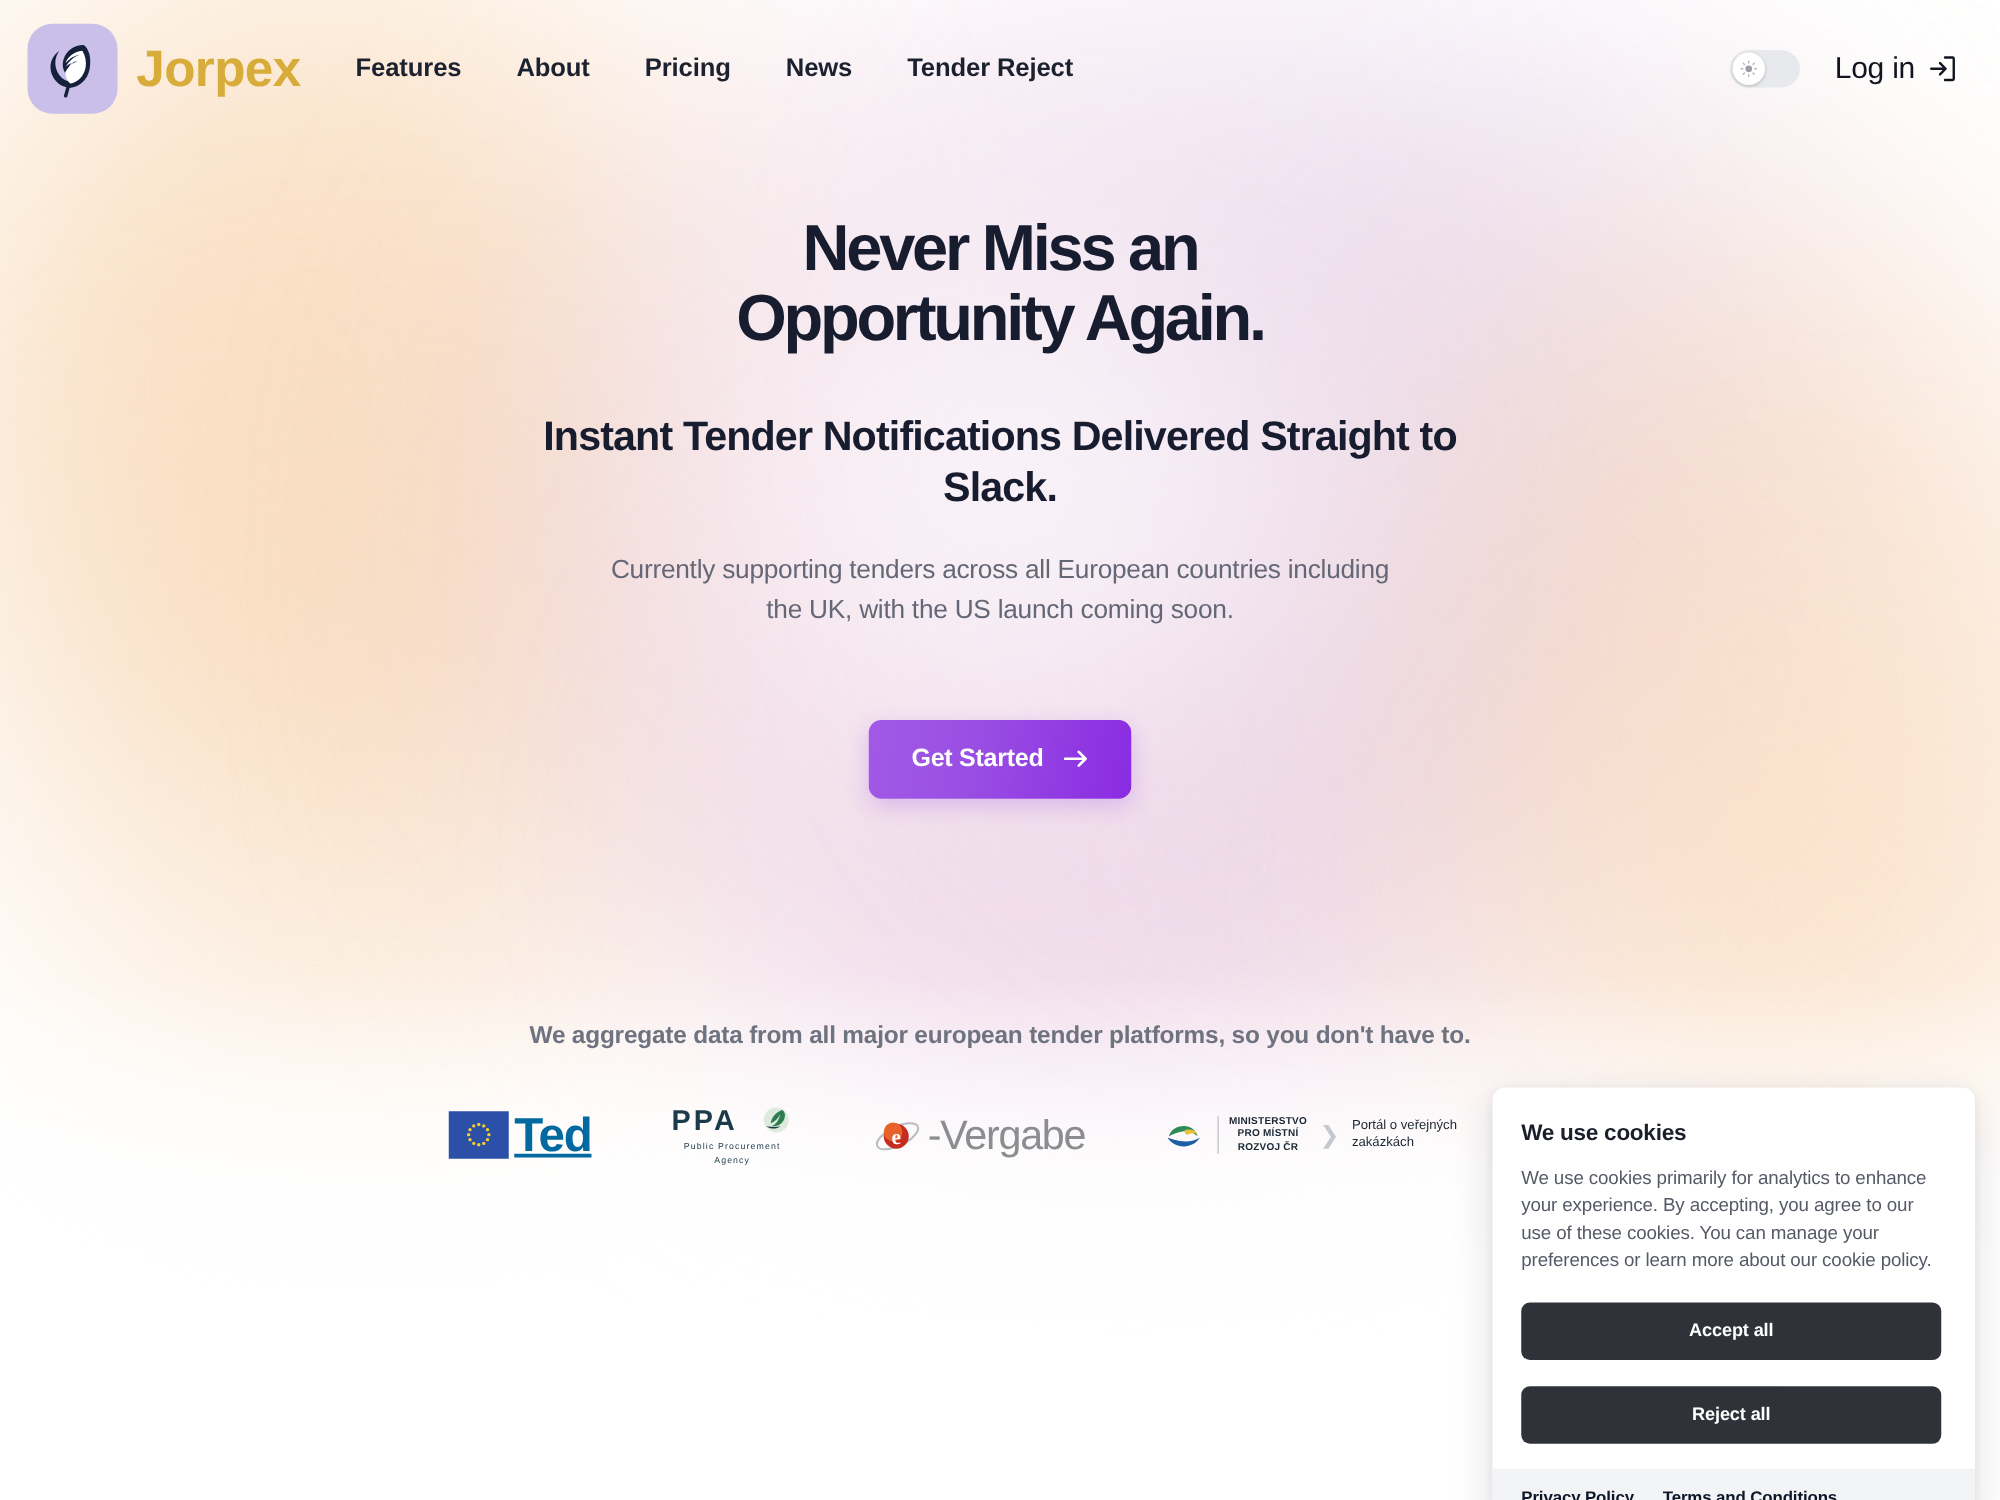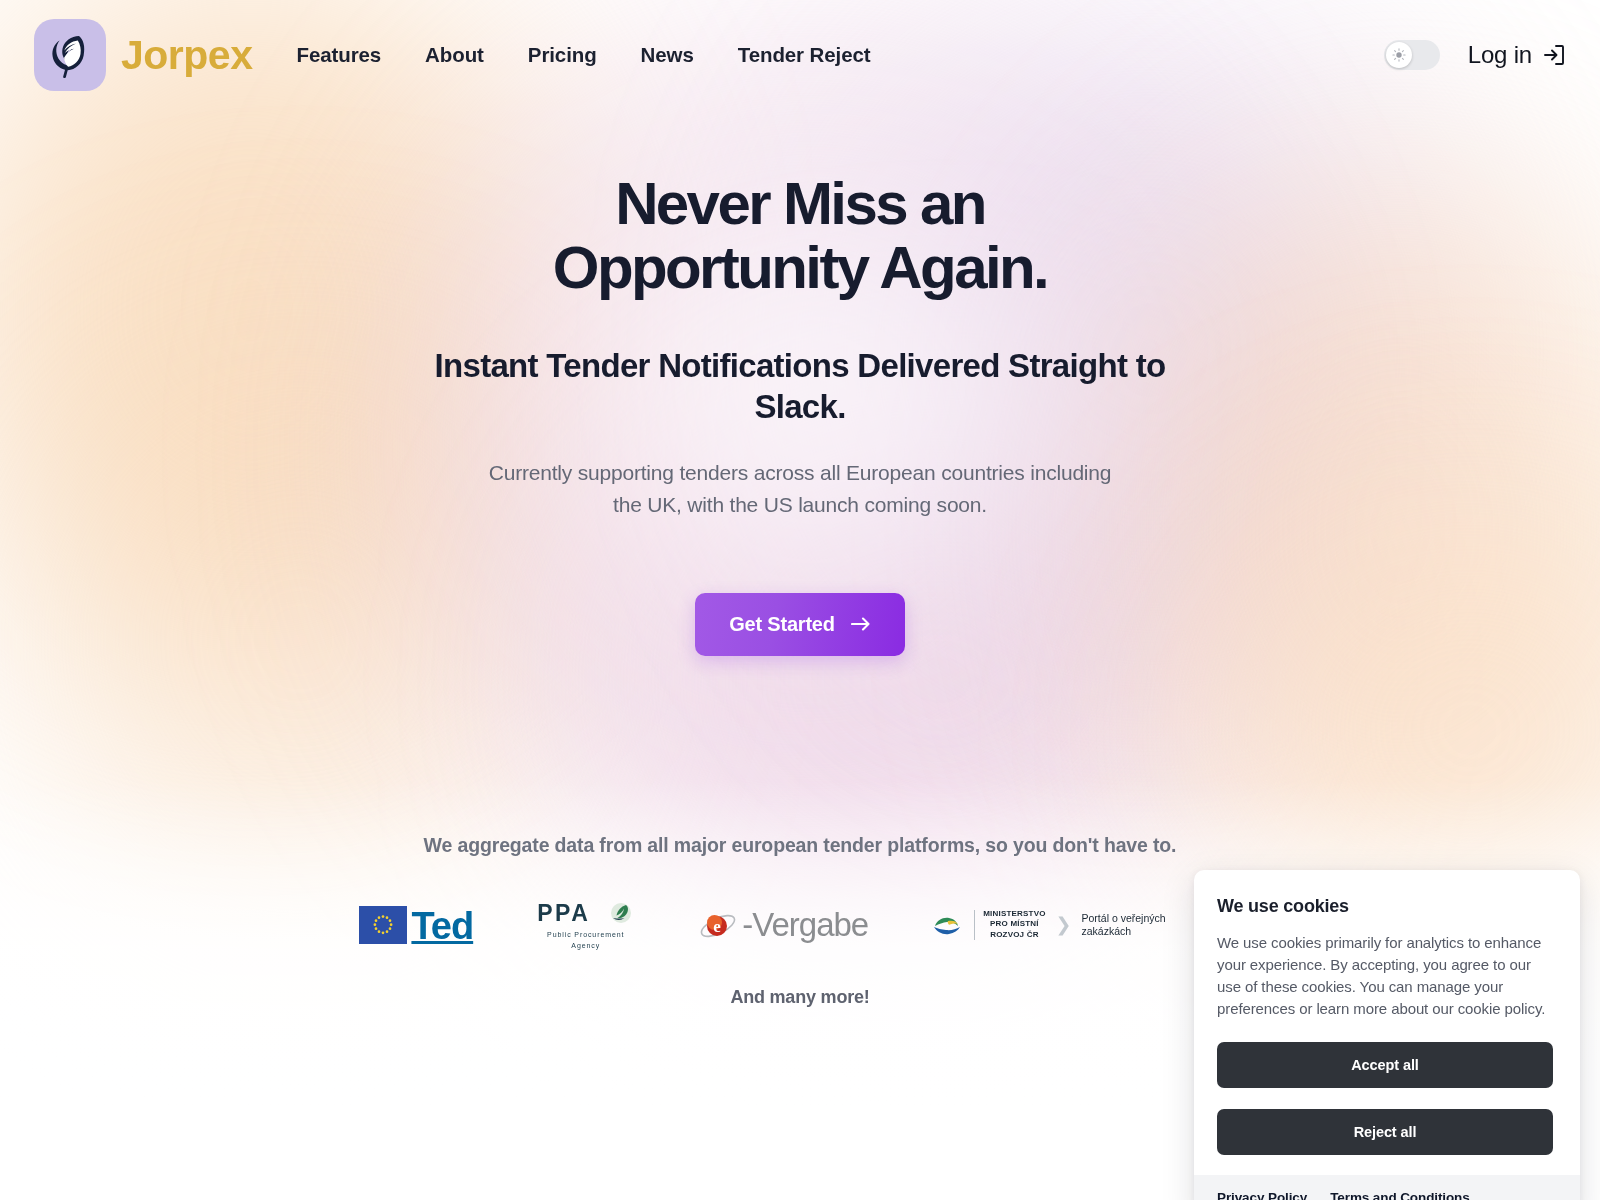--- a/index.html
+++ b/index.html
@@ -76,21 +76,21 @@
     background: linear-gradient(to bottom, rgba(255,255,255,0) 0%, rgba(255,255,255,0.85) 40%, #ffffff 80%);
   }
 
   .page { position: relative; z-index: 2; }
 
   
   .header {
     height: 110px;
     display: flex;
     align-items: center;
-    padding: 0 34px 0 34px;
+    padding: 0 34px 0 22px;
     text-align: right;
   }
   .brand {
     display: flex;
     align-items: center;
     gap: 15px;
     margin-right: 44px;
   }
   .brand-mark {
     width: 72px; height: 72px;
@@ -159,21 +159,21 @@
     color: #11151f;
     letter-spacing: -0.2px;
   }
 
   
   .hero {
     text-align: center;
     padding-top: 62px;
   }
   .hero-title {
-    font-size: 60px;
+    font-size: 52px;
     font-weight: 700;
     line-height: 1.07;
     color: #171c2e;
     letter-spacing: -2.6px;
     max-width: 900px;
     margin: 0 auto;
   }
   .hero-sub {
     margin: 46px auto 0;
     font-size: 33px;
@@ -505,21 +505,20 @@
             <span class="bosa-dot" style="right:-5px;top:15px;"></span>
             <span class="bosa-l"></span>
             <span class="bosa-l"></span>
           </div>
           <div class="bosa-word"></div>
         </div>
       </div>
 
     </div>
 
-    <div class="many-more">And many more!</div>
   </section>
 </div>
 
 <div class="cookie">
   <div class="cookie-body">
     <div class="cookie-title">We use cookies</div>
     <div class="cookie-text">We use cookies primarily for analytics to enhance your experience. By accepting, you agree to our use of these cookies. You can manage your preferences or learn more about our cookie policy.</div>
     <div class="cookie-btns">
       <button class="cookie-btn">Accept all</button>
       <button class="cookie-btn">Reject all</button>

